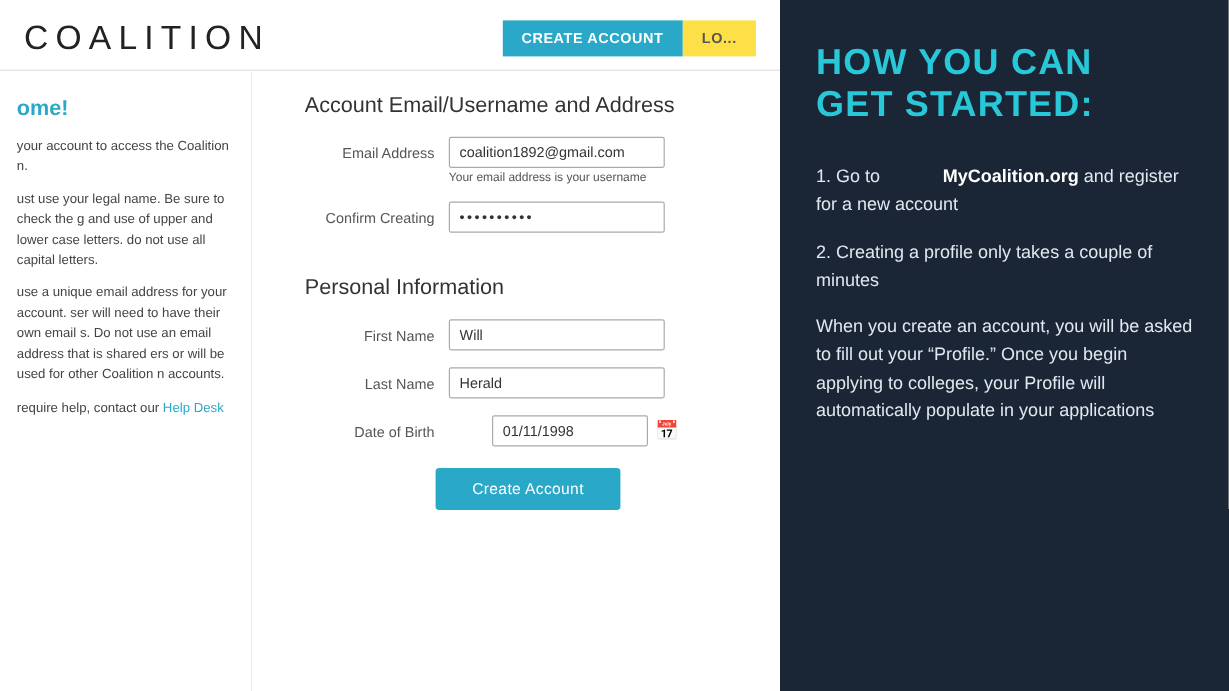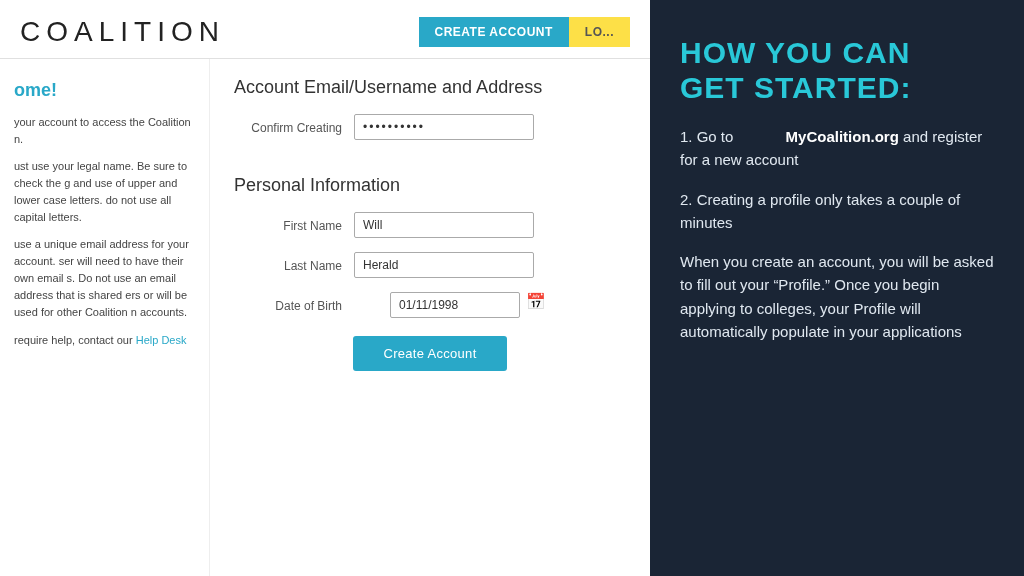--- a/index.html
+++ b/index.html
@@ -50,20 +50,21 @@
       font-size: 12px;
       font-weight: bold;
       padding: 8px 16px;
       letter-spacing: 0.5px;
     }
 
     .content-area {
       display: flex;
       flex: 1;
       overflow: hidden;
+      gap: 20px;
     }
 
     
     .sidebar-text {
       width: 210px;
       min-width: 210px;
       padding: 18px 14px;
       font-size: 11.5px;
       color: #333;
       line-height: 1.5;
@@ -145,20 +146,21 @@
       font-family: Arial, sans-serif;
       letter-spacing: 2px;
     }
 
     .personal-section {
       margin-top: 35px;
     }
 
     .dob-wrap {
       display: flex;
+      align-items: center;
       gap: 6px;
       padding-left: 36px;
     }
 
     .dob-input {
       width: 130px;
     }
 
     .cal-icon {
       font-size: 16px;
@@ -189,21 +191,21 @@
       display: flex;
       flex-direction: column;
     }
 
     .right-title {
       font-size: 30px;
       font-weight: 900;
       text-transform: uppercase;
       color: #29c8d8;
       line-height: 1.15;
-      margin-bottom: 20px;
+      margin-bottom: 31px;
       letter-spacing: 1px;
     }
 
     .right-content {
       font-size: 15px;
       color: #e0e8f0;
       line-height: 1.55;
     }
 
     .right-content p {
@@ -241,20 +243,27 @@
       <p>
         <span>require help, contact our</span>
         <a href="#" class="help-link">Help Desk</a>
       </p>
     </div>
 
     <div class="form-area">
 
       <div class="form-section-title">Account Email/Username and Address</div>
 
+      <div class="form-row">
+        <div class="form-label">Email Address</div>
+        <div class="form-field-wrap">
+          <input class="form-input" type="text" value="coalition1892@gmail.com" style="">
+          <span class="field-hint">Your email address is your username</span>
+        </div>
+      </div>
 
 
       <div class="form-row">
         <div class="form-label">Confirm Creating</div>
         <div class="form-field-wrap">
           <input class="form-input password-input" type="password" value="••••••••••" style="">
         </div>
       </div>
 
       <div class="personal-section">

